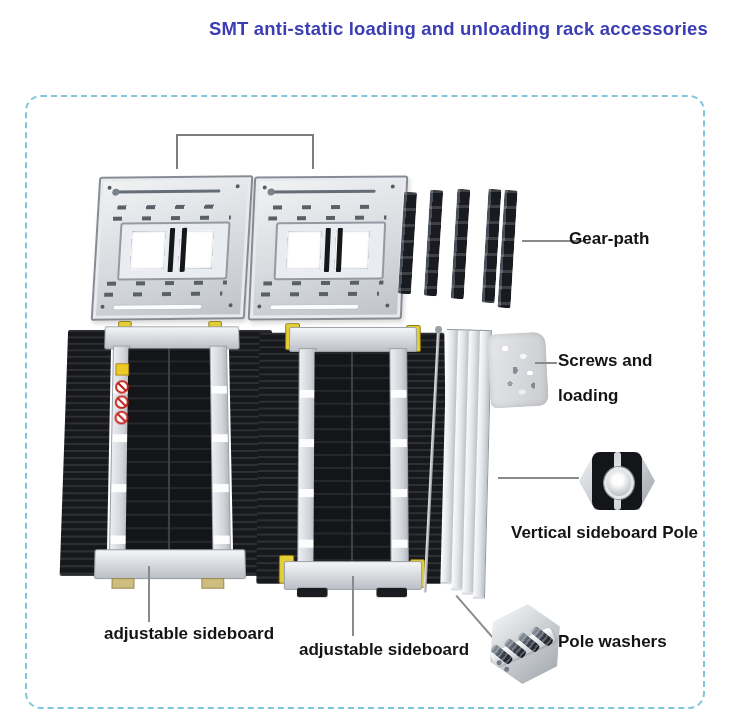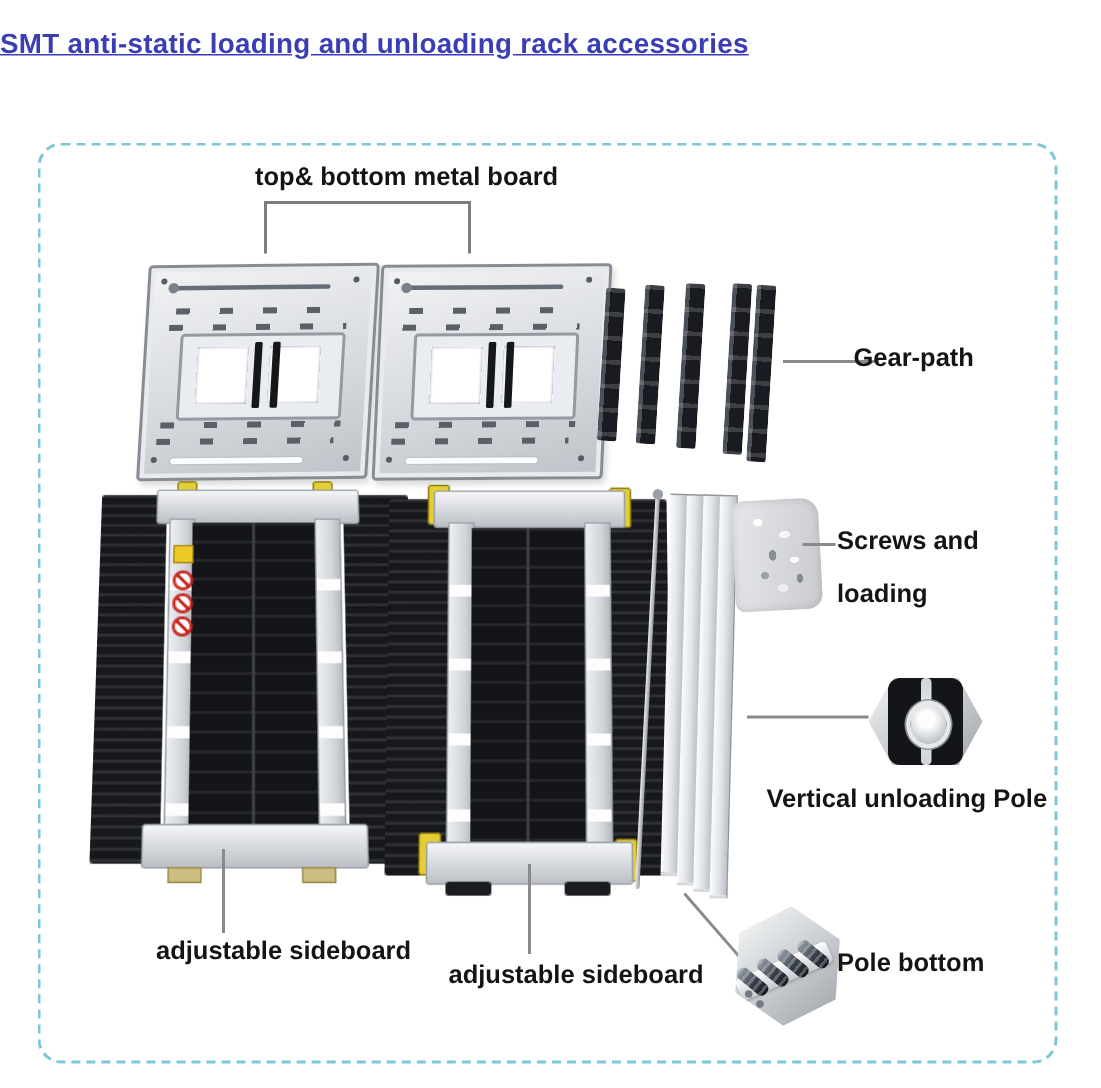--- a/index.html
+++ b/index.html
@@ -1,20 +1,20 @@
 <!DOCTYPE html>
 <html style="--title: #3a3db4; --frame-border: #7fc6da; --label: #141414; --line: #8a8a8a; --clip-yellow: #e3cf35;"><head>
 <meta charset="utf-8">
 <style>
   html,body { margin:0; padding:0; background:#ffffff; }
   .stage { position:relative; width:734px; height:725px; background:#fff; overflow:hidden;
            font-family:"Liberation Sans", sans-serif; }
 
-  .title { position:absolute; top:18px; left:0; width:708px; text-align:left;
-           font-size:18.5px; font-weight:bold; color:var(--title,#3a3db4); letter-spacing:.2px;text-decoration:underline; }
+  .title { position:absolute; top:18px; left:0; width:708px; text-align:right;
+           font-size:18.5px; font-weight:bold; color:var(--title,#3a3db4); letter-spacing:.2px; }
 
   .frame { position:absolute; left:25px; top:95px; width:676px; height:610px;
            border:2px dashed var(--frame-border,#7fc6da); border-radius:16px; }
 
   .lbl { position:absolute; font-size:17px; font-weight:bold; color:var(--label,#141414); white-space:nowrap; }
 
   .hline { position:absolute; height:0; border-top:2px solid var(--line,#8a8a8a); }
   .vline { position:absolute; width:0; border-left:2px solid var(--line,#8a8a8a); }
   .bracket { position:absolute; left:176px; top:134px; width:134px; height:33px;
              border:2px solid #7d7d7d; border-bottom:none; }
@@ -147,21 +147,20 @@
 </style>
 </head>
 <body>
 
 <div class="stage">
 
   <div class="title">SMT anti-static loading and unloading rack accessories</div>
 
   <div class="frame"></div>
 
-  <div class="lbl" style="left:170px;top:108px">top&amp; bottom metal board</div>
   <div class="bracket"></div>
 
   <div class="board b1">
     <div class="rod"></div>
     <div class="slotrow sr1"></div>
     <div class="slotrow sr2"></div>
     <div class="slotrow sr3"></div>
     <div class="slotrow sr4"></div>
     <div class="binner">
       <div class="win w1"></div>
@@ -251,32 +250,32 @@
   <div class="hline" style="left:535px;top:362px;width:22px"></div>
   <div class="lbl" style="left:558px;top:351px">Screws and</div>
   <div class="lbl" style="left:558px;top:386px">loading</div>
 
   <div class="hline" style="left:498px;top:477px;width:81px"></div>
   <div class="hexc">
     <div class="body"></div>
     <div class="chan"></div>
     <div class="hole"></div>
   </div>
-  <div class="lbl" style="left:511px;top:523px">Vertical unloading Pole</div>
+  <div class="lbl" style="left:511px;top:523px">Vertical sideboard Pole</div>
 
   <div class="dline"></div>
   <div class="stopper">
     <div class="base"></div>
     <div class="spring sp1"></div>
     <div class="spring sp2"></div>
     <div class="spring sp3"></div>
     <div class="spring sp4"></div>
     <div class="screwdot sd1"></div>
     <div class="screwdot sd2"></div>
   </div>
-  <div class="lbl" style="left:558px;top:632px">Pole bottom</div>
+  <div class="lbl" style="left:558px;top:632px">Pole washers</div>
 
   <div class="vline" style="left:148px;top:566px;height:56px"></div>
   <div class="lbl" style="left:104px;top:624px">adjustable sideboard</div>
   <div class="vline" style="left:352px;top:576px;height:60px"></div>
   <div class="lbl" style="left:299px;top:640px">adjustable sideboard</div>
 
 </div>
 
 </body></html>

